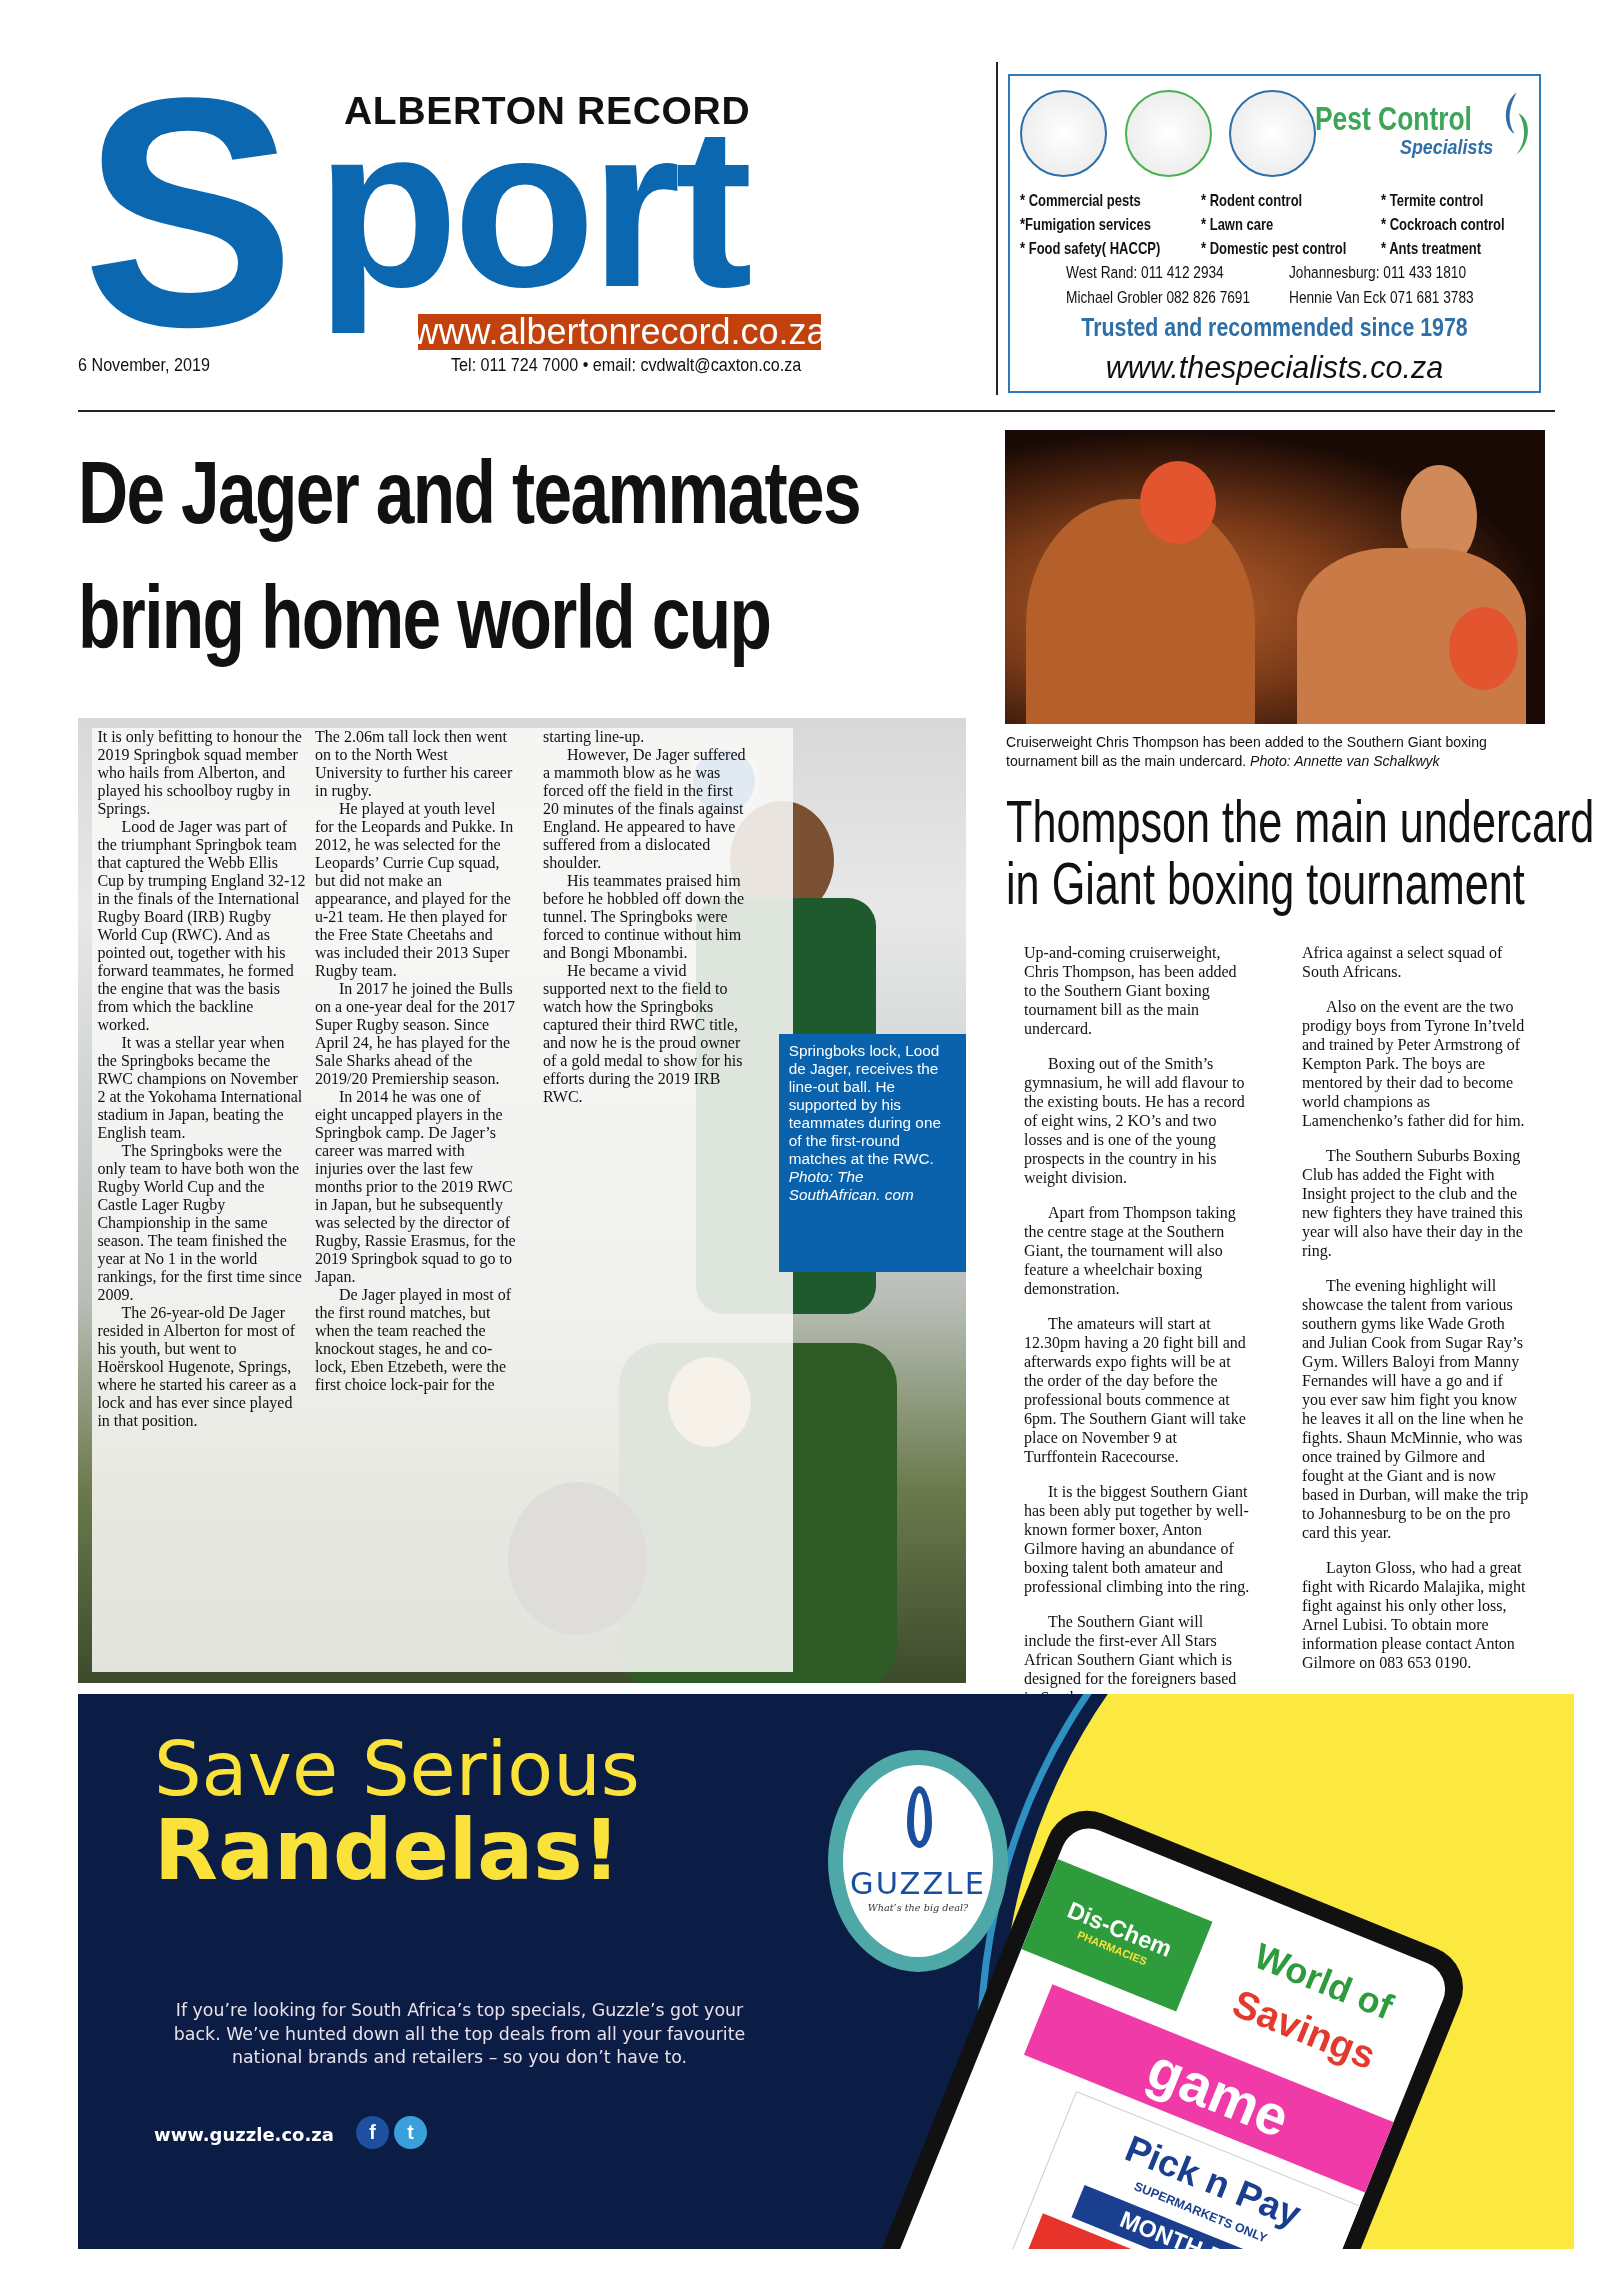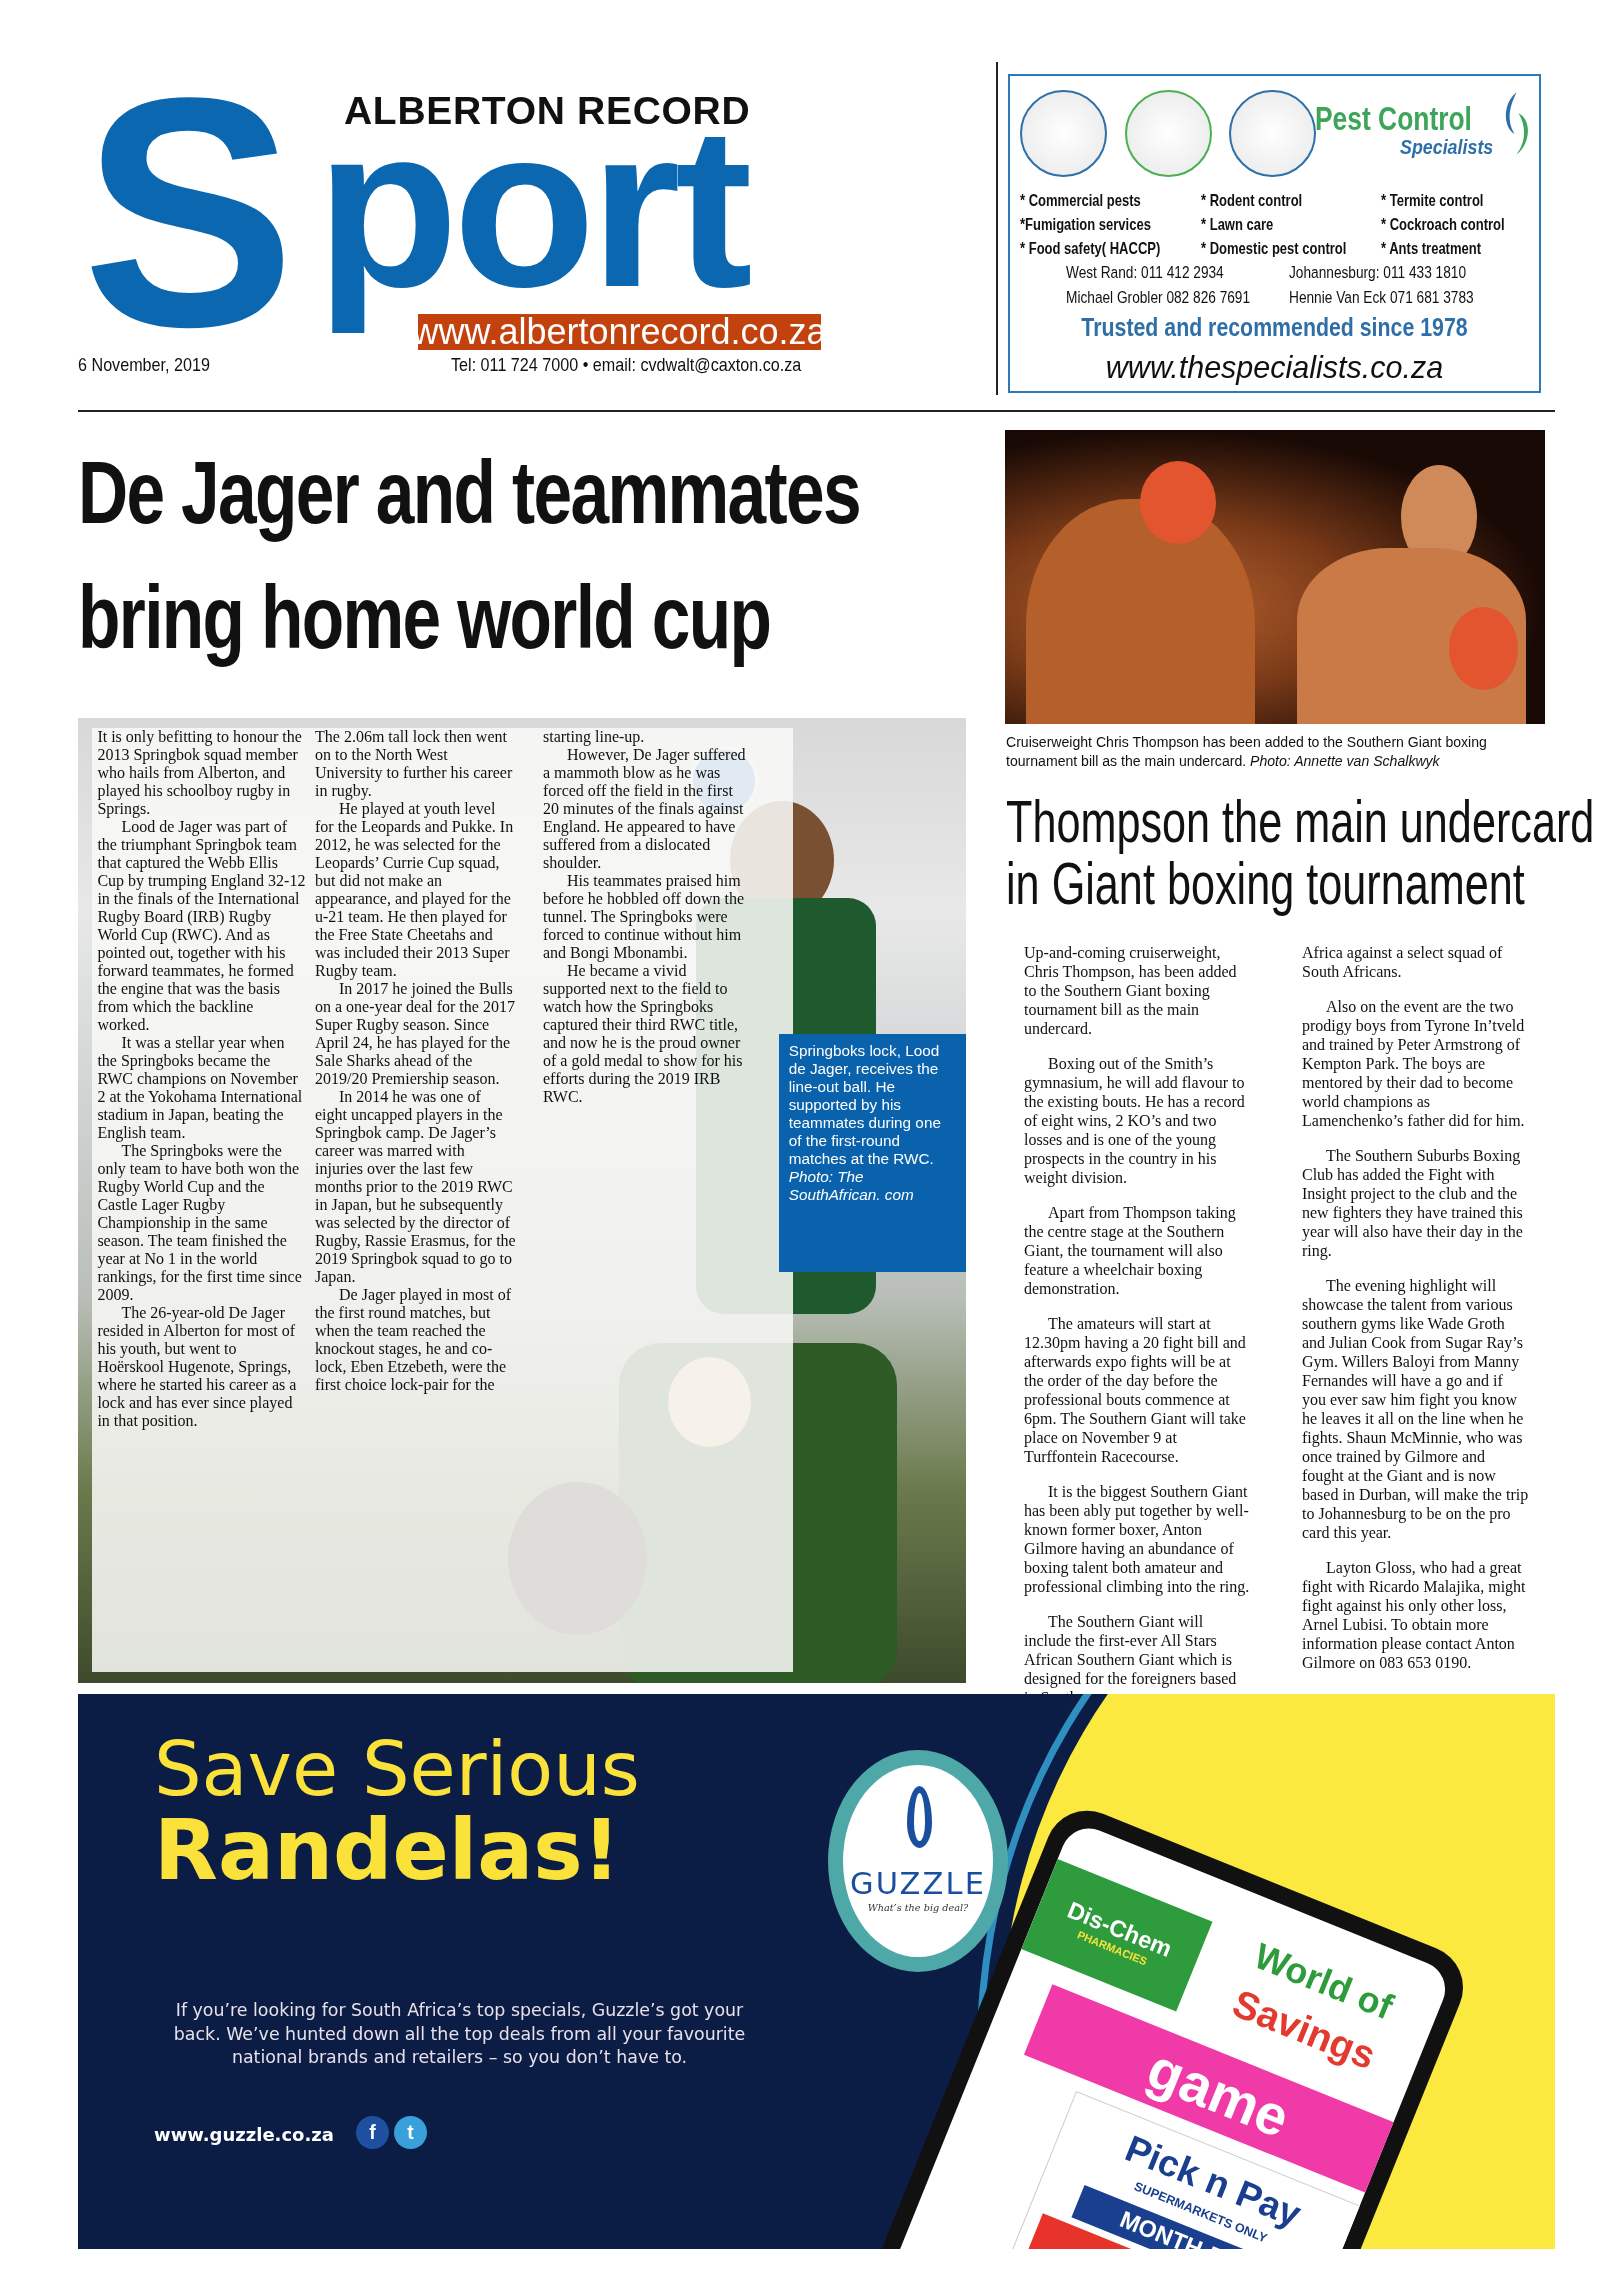--- a/index.html
+++ b/index.html
@@ -34,21 +34,21 @@
   .figure{position:absolute;border-radius:50%;}
   .cap-blue{position:absolute;left:779px;top:1034px;width:187px;height:238px;background:#0a62ad;color:#fff;font-family:"Liberation Sans",sans-serif;font-size:15.3px;line-height:18px;padding:8.3px 9.7px;box-sizing:border-box;}
   
   .boxing{position:absolute;left:1005px;top:430px;width:540px;height:294px;background:radial-gradient(ellipse at 30% 60%,#b8622e 0%,#7a3a18 35%,#1a0a05 70%);overflow:hidden;}
   .box-cap{position:absolute;left:1006px;top:732px;width:541px;font-family:"Liberation Sans",sans-serif;font-size:15.3px;line-height:19.4px;transform:scaleX(0.92);transform-origin:left;}
   .box-head{position:absolute;left:1006px;top:791px;width:625px;font-family:"Liberation Sans",sans-serif;font-size:60px;line-height:62px;transform:scaleX(0.72);transform-origin:left top;white-space:nowrap;}
   .bcol{position:absolute;font-family:"Liberation Serif",serif;font-size:16px;line-height:19px;color:#111;}
   .bcol p{margin:16px;text-indent:1.5em;}
   .bcol p.first{text-indent:0;}
   
-  .guzzle{position:absolute;left:78px;top:1694px;width:1477px;height:555px;background:#0c1d45;overflow:hidden;font-family:"DejaVu Sans",sans-serif;}
+  .guzzle{position:absolute;left:78px;top:1694px;width:1477px;height:555px;background:#0c1d45;overflow:hidden;font-family:"DejaVu Sans",sans-serif;padding-left:19px;}
   .yellow-arc{position:absolute;left:923px;top:-208px;width:972px;height:1111px;border-radius:50%;background:#fbe940;}
   .teal-ring{position:absolute;left:899px;top:-229px;width:1020px;height:1152px;border-radius:50%;border:7px solid #2f8fc0;}
   .g-h1{position:absolute;left:76px;top:38px;font-size:75px;color:#fbe23a;line-height:1;}
   .g-h2{position:absolute;left:76px;top:111px;font-size:83px;color:#fbe23a;font-weight:bold;line-height:1.1;}
   .g-sub{position:absolute;left:76px;top:246px;font-size:26px;color:#fbe23a;font-weight:bold;}
   .g-body{position:absolute;left:76px;top:305px;width:611px;font-size:17.4px;color:#e8e0ea;line-height:23.6px;text-align:center;}
   .g-url{position:absolute;left:76px;top:430px;font-size:18px;color:#fff;font-weight:bold;}
   .soc{position:absolute;top:422px;width:33px;height:33px;border-radius:50%;color:#fff;font-weight:bold;font-size:19.4px;display:flex;align-items:center;justify-content:center;font-family:"Liberation Sans",sans-serif;}
   .badge{position:absolute;left:750px;top:56px;width:180px;height:222px;border-radius:50%;background:#fff;border:15.3px solid #4fa8a8;box-sizing:border-box;text-align:center;}
   .badge-word{position:absolute;left:0;width:100%;top:101px;font-family:"DejaVu Sans",sans-serif;font-size:30.5px;color:#1a4fa0;letter-spacing:2.1px;}
@@ -110,21 +110,21 @@
 
   <div class="figure" style="left:611px;top:28px;width:62px;height:62px;background:#3a7ed0;border:4.2px solid #eee;"></div>
   <div class="figure" style="left:652px;top:83px;width:104px;height:118px;background:#7a5032;"></div>
   <div style="position:absolute;left:618px;top:180px;width:180px;height:416px;background:#1f5a2e;border-radius:28px;"></div>
   <div style="position:absolute;left:541px;top:625px;width:278px;height:347px;background:#2e5a25;border-radius:42px;"></div>
   <div class="figure" style="left:590px;top:639px;width:83px;height:90px;background:#e0b88a;"></div>
   <div class="figure" style="left:430px;top:764px;width:139px;height:153px;background:#2a1a12;"></div>
 
   <div class="textpanel"></div>
   <div class="col" style="left:19.4px;top:9.7px;width:208px;">
-    <p class="first">It is only befitting to honour the 2013 Springbok squad member who hails from Alberton, and played his schoolboy rugby in Springs.</p>
+    <p class="first">It is only befitting to honour the 2019 Springbok squad member who hails from Alberton, and played his schoolboy rugby in Springs.</p>
     <p>Lood de Jager was part of the triumphant Springbok team that captured the Webb Ellis Cup by trumping England 32-12 in the finals of the International Rugby Board (IRB) Rugby World Cup (RWC). And as pointed out, together with his forward teammates, he formed the engine that was the basis from which the backline worked.</p>
     <p>It was a stellar year when the Springboks became the RWC champions on November 2 at the Yokohama International stadium in Japan, beating the English team.</p>
     <p>The Springboks were the only team to have both won the Rugby World Cup and the Castle Lager Rugby Championship in the same season. The team finished the year at No 1 in the world rankings, for the first time since 2009.</p>
     <p>The 26-year-old De Jager resided in Alberton for most of his youth, but went to Hoërskool Hugenote, Springs, where he started his career as a lock and has ever since played in that position.</p>
   </div>
   <div class="col" style="left:237px;top:9.7px;width:201px;">
     <p class="first">The 2.06m tall lock then went on to the North West University to further his career in rugby.</p>
     <p>He played at youth level for the Leopards and Pukke. In 2012, he was selected for the Leopards’ Currie Cup squad, but did not make an appearance, and played for the u-21 team. He then played for the Free State Cheetahs and was included their 2013 Super Rugby team.</p>
     <p>In 2017 he joined the Bulls on a one-year deal for the 2017 Super Rugby season. Since April 24, he has played for the Sale Sharks ahead of the 2019/20 Premiership season.</p>
     <p>In 2014 he was one of eight uncapped players in the Springbok camp. De Jager’s career was marred with injuries over the last few months prior to the 2019 RWC in Japan, but he subsequently was selected by the director of Rugby, Rassie Erasmus, for the 2019 Springbok squad to go to Japan.</p>

